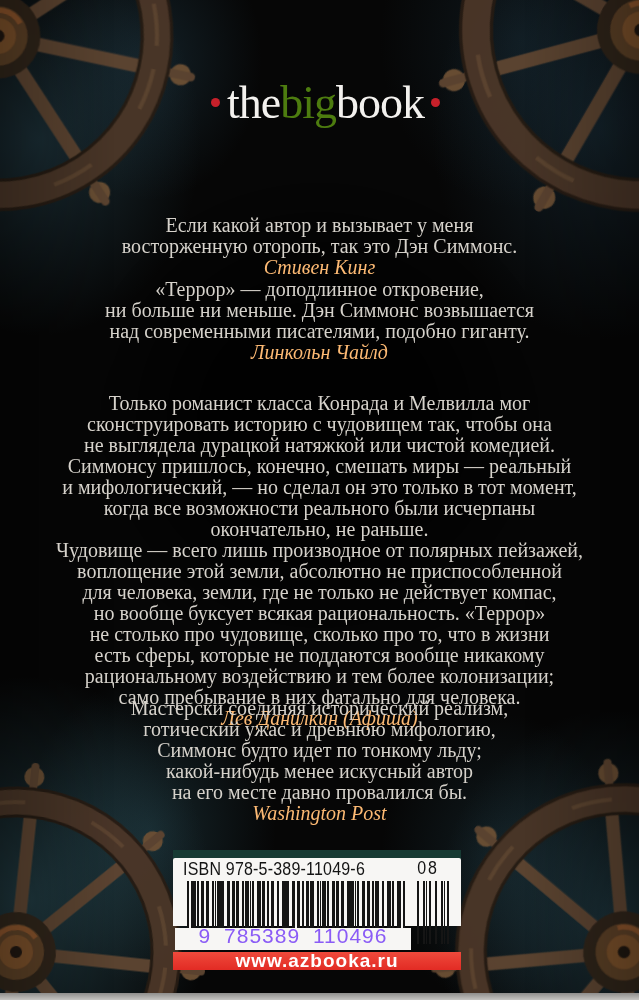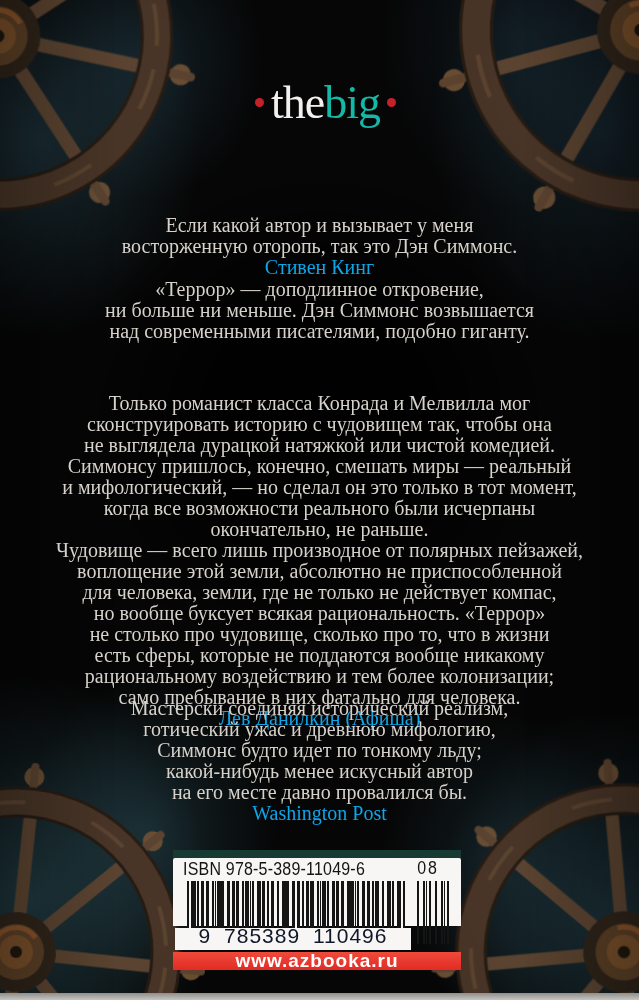--- a/index.html
+++ b/index.html
@@ -31,28 +31,28 @@
   }
   
   .logo{
     position:absolute;top:74px;left:12px;right:0;height:56px;
     display:flex;align-items:center;justify-content:center;
     color:#f3f1ee;font-size:46px;letter-spacing:-1px;
   }
   .logo .dot{width:9px;height:9px;border-radius:50%;background:#c6202a;display:inline-block;}
   .logo .dot.left{margin-right:7px;}
   .logo .dot.right{margin-left:7px;}
-  .logo .big{color:#14b8a6;}
+  .logo .big{color:#4d7c0f;}
   
   .quote{
     position:absolute;left:0;right:0;text-align:center;
     color:#d6d2cb;font-size:20px;line-height:21px;
   }
   .quote .qtext{white-space:pre-line;}
-  .quote .attr{color:#0ea5e9;}
+  .quote .attr{color:#fdba74;font-style:italic;}
   .q1{top:167px;margin-top:48px;}
   .q2{top:251px;margin-top:28px;}
   .q3{top:349px;margin-top:44px;}
   .q4{top:698px;}
   
   .teal-strip{position:absolute;left:173px;top:850px;width:288px;height:9px;background:#173a33;}
   .barcode-box{
     position:absolute;left:173px;top:858px;width:288px;height:68px;
     background:#f7f6f4;border-radius:2px 2px 0 0;
     font-family:"Liberation Sans", sans-serif;color:#141414;
@@ -75,21 +75,21 @@
   .bars-addon{
     position:absolute;left:244px;top:23px;width:34px;height:63px;
     background:
       repeating-linear-gradient(90deg,#151515 0 2px,transparent 2px 6px),
       repeating-linear-gradient(90deg,#151515 0 1px,transparent 1px 9px);
   }
   .digits{
     position:absolute;left:0px;top:66px;width:240px;
     background:transparent;text-align:center;
     font-size:21px;letter-spacing:1px;word-spacing:6px;
-    color:#0f172a;
+    color:#8b5cf6;
   }
   .digits-bgmask{position:absolute;left:2px;top:70px;width:236px;height:22px;background:#f7f6f4;}
   .site-banner{
     position:absolute;left:173px;top:952px;width:288px;height:18px;
     background:linear-gradient(180deg,#ef4a3c,#e22b24);
     display:flex;align-items:center;justify-content:center;
     font-family:"Liberation Sans", sans-serif;font-weight:bold;
     color:#ffffff;font-size:19px;letter-spacing:1px;
   }
   .scan-edge{position:absolute;left:0;bottom:0;width:639px;height:7px;background:linear-gradient(180deg,#8e8d8b,#c6c5c2);}
@@ -162,33 +162,35 @@
     <use href="#wheel" transform="translate(16,952) rotate(6) scale(1.0)" opacity="0.96"></use>
     <use href="#wheel" transform="translate(624,952) rotate(40) scale(1.02)" opacity="0.96"></use>
   </svg>
 
   <div class="vignette"></div>
 
   <div class="logo">
     <span class="dot left"></span>
       <span>the</span>
       <span class="big">big</span>
+      <span>book</span>
       <span class="dot right"></span>
   </div>
 
   <div class="quote q1">
     <div class="qtext">Если какой автор и вызывает у меня
 восторженную оторопь, так это Дэн Симмонс.</div>
     <div class="attr">Стивен Кинг</div>
   </div>
 
   <div class="quote q2">
     <div class="qtext">«Террор» — доподлинное откровение,
 ни больше ни меньше. Дэн Симмонс возвышается
 над современными писателями, подобно гиганту.</div>
+    <div class="attr">Линкольн Чайлд</div>
   </div>
 
   <div class="quote q3">
     <div class="qtext">Только романист класса Конрада и Мелвилла мог
 сконструировать историю с чудовищем так, чтобы она
 не выглядела дурацкой натяжкой или чистой комедией.
 Симмонсу пришлось, конечно, смешать миры — реальный
 и мифологический, — но сделал он это только в тот момент,
 когда все возможности реального были исчерпаны
 окончательно, не раньше.

